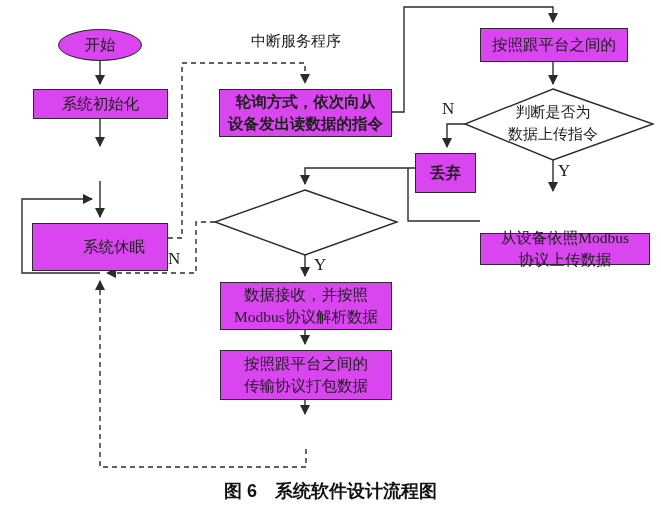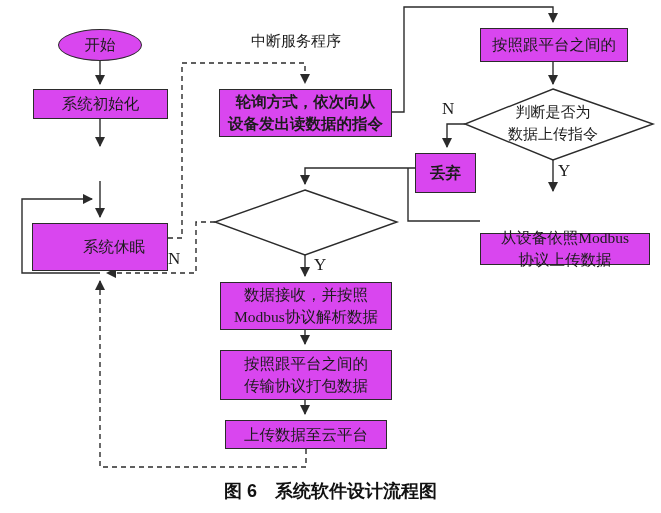--- a/index.html
+++ b/index.html
@@ -67,21 +67,20 @@
   <div class="node" style="left:33px;top:89px;width:135px;height:30px;">系统初始化</div>
   <div class="node" style="left:32px;top:223px;width:136px;height:48px;padding-left:28px;">系统休眠</div>
 
   <div class="lbl" style="left:251px;top:32px;">中断服务程序</div>
   <div class="node" style="left:219px;top:89px;width:173px;height:48px;font-weight:bold;">轮询方式，依次向从
 设备发出读数据的指令</div>
   <div class="node" style="left:220px;top:282px;width:172px;height:48px;">数据接收，并按照
 Modbus协议解析数据</div>
   <div class="node" style="left:220px;top:350px;width:172px;height:50px;">按照跟平台之间的
 传输协议打包数据</div>
-  <div class="node" style="left:225px;top:420px;width:162px;height:29px;">上传数据至云平台</div>
 
   <div class="node" style="left:480px;top:28px;width:148px;height:34px;">按照跟平台之间的</div>
   <div class="dtext" style="left:480px;top:95px;width:146px;height:58px;">判断是否为
 数据上传指令</div>
   <div class="node" style="left:415px;top:153px;width:61px;height:40px;font-weight:bold;">丢弃</div>
   <div class="node" style="left:480px;top:197px;width:170px;height:32px;margin-top:36px;">从设备依照Modbus
 协议上传数据</div>
 
   <div class="branch" style="left:442px;top:99px;">N</div>
   <div class="branch" style="left:558px;top:161px;">Y</div>

